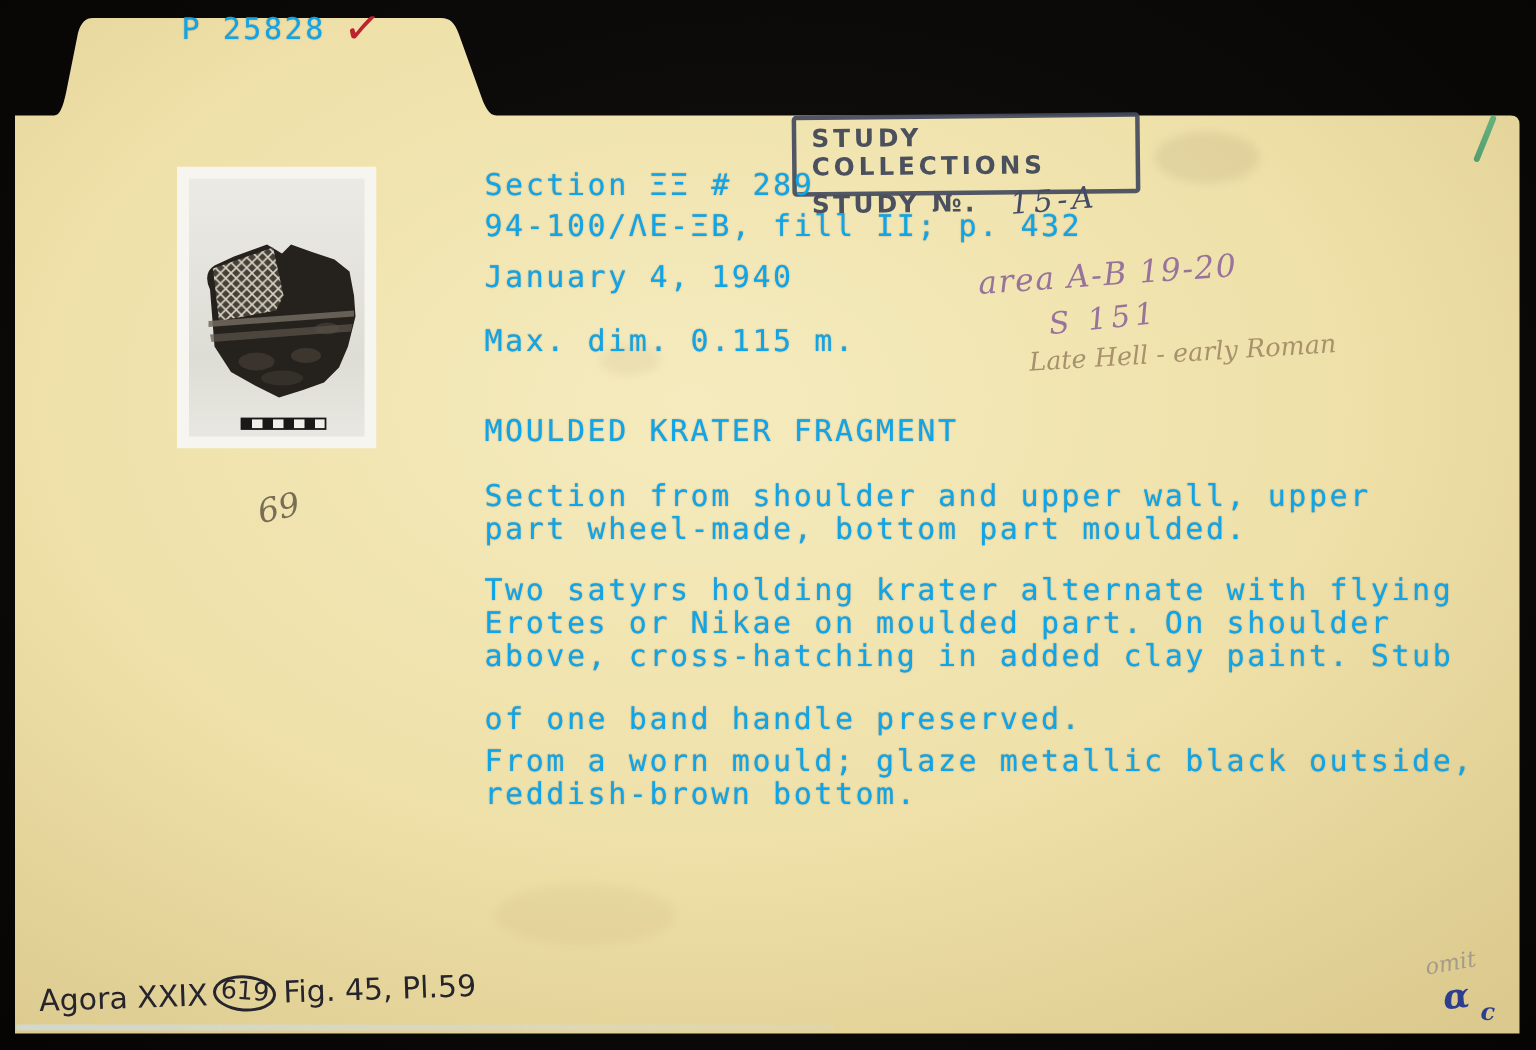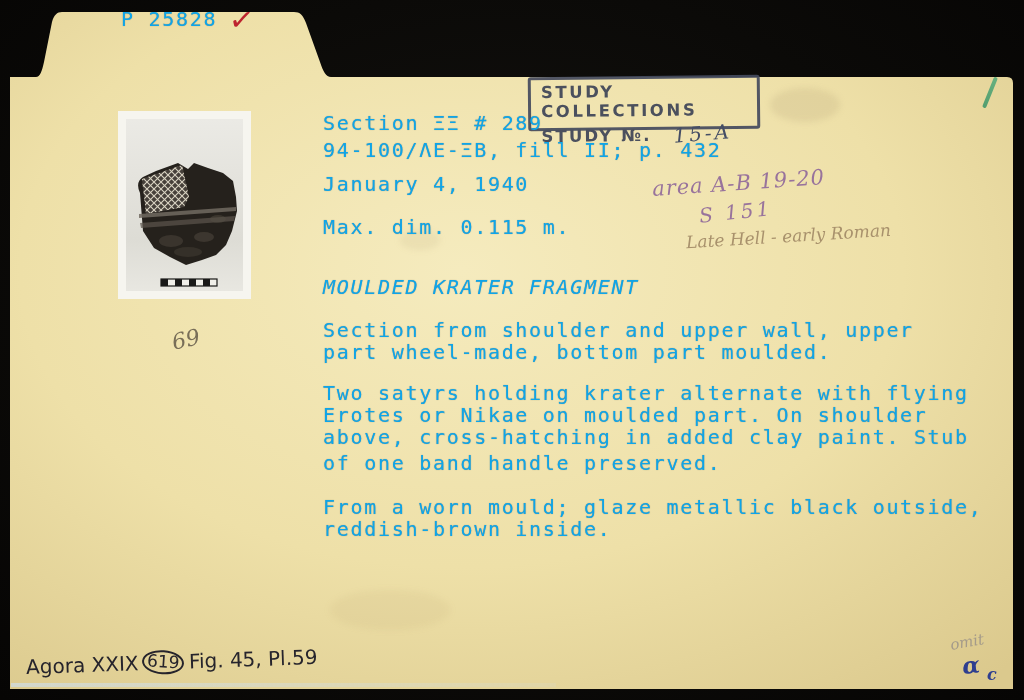--- a/index.html
+++ b/index.html
@@ -134,29 +134,29 @@
     <rect x="57" y="168" width="7" height="7" fill="#191918"></rect>
     <rect x="71" y="168" width="7" height="7" fill="#191918"></rect>
     <rect x="85" y="168" width="7" height="7" fill="#191918"></rect>
   </g>
 </svg>
 
 <div class="abs typed" style="left:323px;top:112px;">Section ΞΞ # 289</div>
 <div class="abs typed" style="left:323px;top:139px;">94-100/ΛΕ-ΞΒ, fill II; p. 432</div>
 <div class="abs typed" style="left:323px;top:173px;">January 4, 1940</div>
 <div class="abs typed" style="left:323px;top:216px;">Max. dim. 0.115 m.</div>
-<div class="abs typed" style="left:323px;top:276px;font-style:italic;">MOULDED KRATER FRAGMENT</div>
+<div class="abs typed" style="left:323px;top:276px;">MOULDED KRATER FRAGMENT</div>
 <div class="abs typed" style="left:323px;top:319px;">Section from shoulder and upper wall, upper
 part wheel-made, bottom part moulded.</div>
 <div class="abs typed" style="left:323px;top:382px;"><span>Two satyrs holding krater alternate with flying
 Erotes or Nikae  on moulded part.  On shoulder
 above, cross-hatching in added clay paint.</span>  <span>Stub</span></div>
-<div class="abs typed" style="left:323px;top:452px;">of one band handle preserved.</div>
+<div class="abs typed" style="left:323px;top:468px;">of one band handle preserved.</div>
 <div class="abs typed" style="left:323px;top:496px;">From a worn mould; glaze metallic black outside,
-reddish-brown inside.</div>
+reddish-brown bottom.</div>
 
 <div class="abs hw hw-purple" style="left:652px;top:171px;font-size:21px;letter-spacing:1px;transform:rotate(-4deg);">area A-B 19-20</div>
 <div class="abs hw hw-purple" style="left:699px;top:200px;font-size:20px;letter-spacing:3px;transform:rotate(-6deg);">S 151</div>
 <div class="abs hw hw-pencil" style="left:686px;top:226px;font-size:17px;transform:rotate(-3.5deg);">Late Hell - early Roman</div>
 <div class="abs hw hw-graphite" style="left:172px;top:327px;font-size:22px;transform:rotate(-12deg);">69</div>
 
 <div class="abs pub" style="left:26px;top:650px;">
   <span>Agora XXIX</span>
   <span class="circled">619</span>
   <span>Fig. 45, Pl.59</span>

